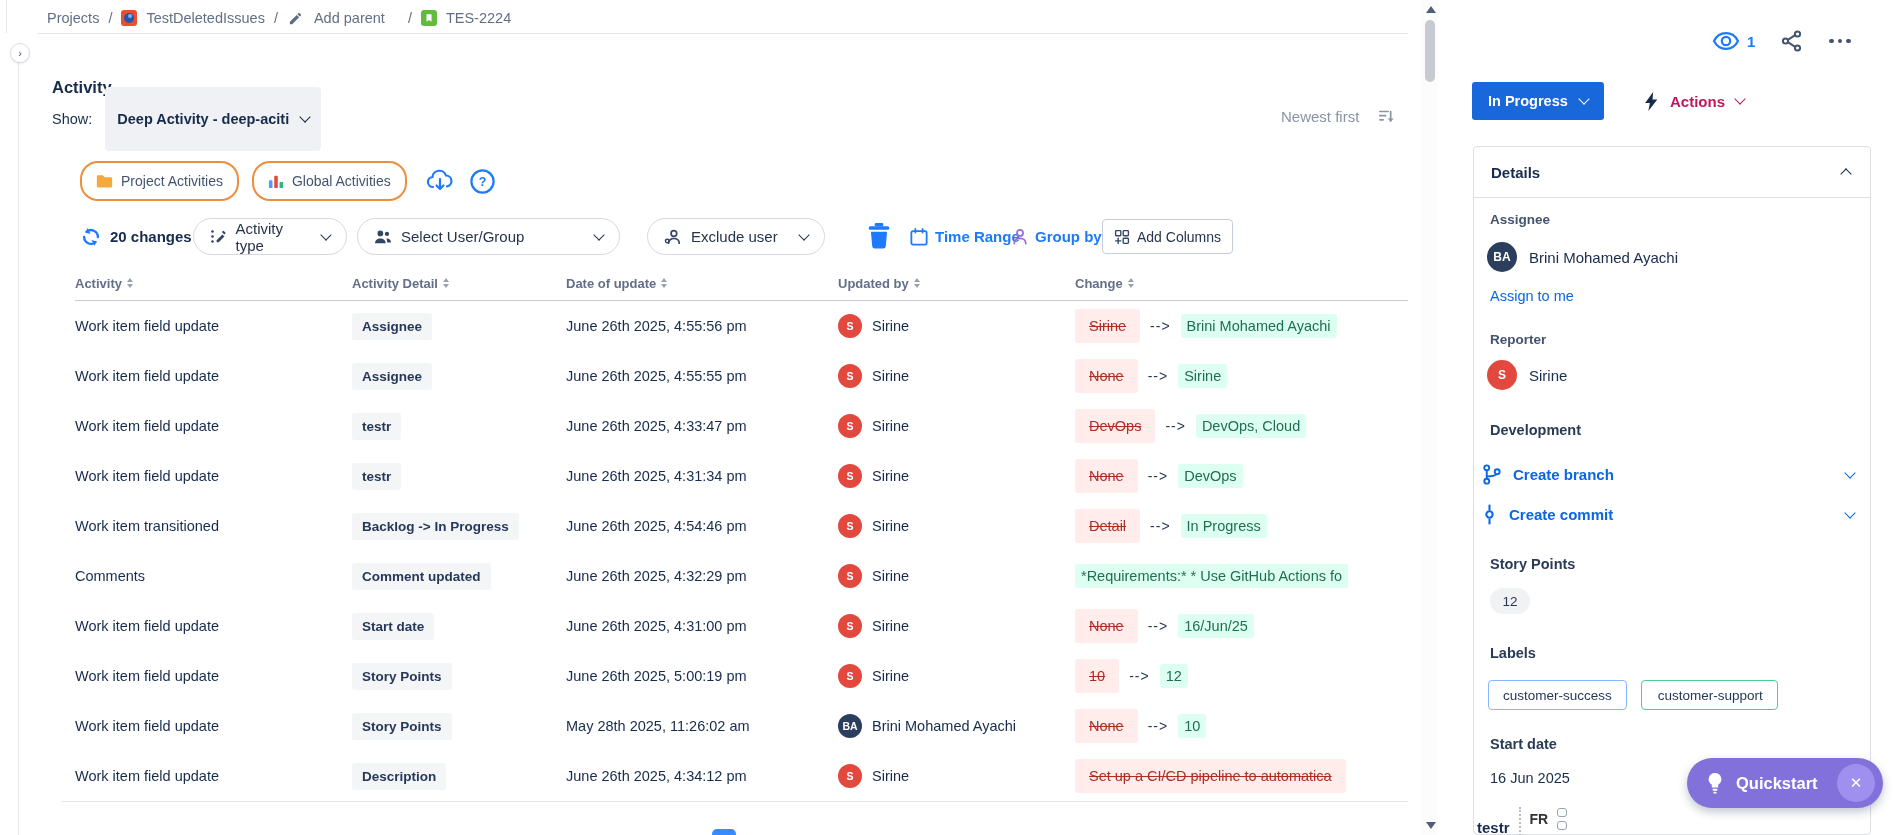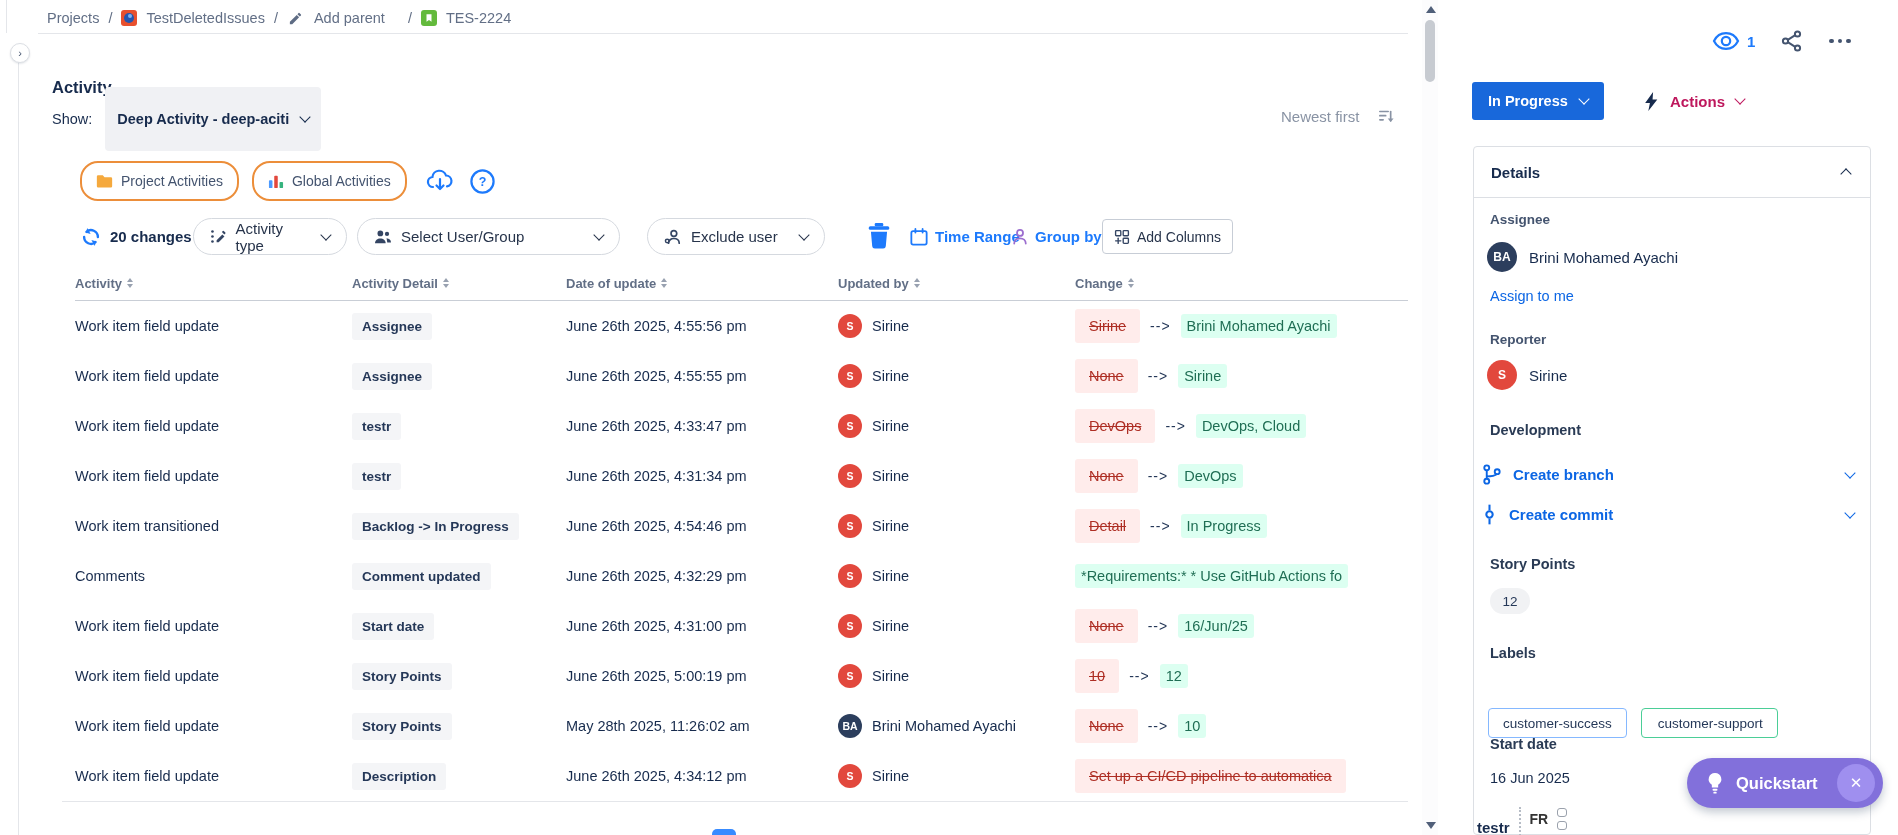--- a/index.html
+++ b/index.html
@@ -82,21 +82,21 @@
   .details-box{position:absolute;left:1473px;top:146px;width:398px;height:689px;border:1px solid #DCDFE4;border-radius:4px;box-sizing:border-box;background:#fff;}
   .details-head{height:50px;display:flex;align-items:center;justify-content:space-between;padding:0 20px 0 17px;border-bottom:1px solid #DCDFE4;font-size:15px;font-weight:700;cursor:pointer;}
   .fld-label{position:absolute;left:1490px;font-size:13.5px;font-weight:700;color:#44546F;}
   .fld-label.dk{color:#2A3B55;font-size:14.5px;}
   .person-row{position:absolute;left:1487px;display:flex;align-items:center;gap:12px;font-size:15px;color:#172B4D;}
   .person-row .avatar{width:30px;height:30px;font-size:12px;}
   .blue-link{position:absolute;left:1490px;color:#0C66E4;font-size:14.5px;cursor:pointer;}
   .dev-row{position:absolute;left:1482px;width:372px;display:flex;align-items:center;gap:12px;color:#0C66E4;font-size:15px;font-weight:600;cursor:pointer;}
   .dev-row .chev{margin-left:auto;color:#0C66E4;}
   .sp-chip{position:absolute;left:1490px;height:26px;min-width:20px;background:#F1F2F4;border-radius:13px;display:flex;align-items:center;justify-content:center;padding:0 10px;font-size:13.5px;color:#253858;}
-  .label-chip{height:30px;border-radius:4px;background:#fff;display:flex;align-items:center;padding:0 14px;font-size:13.5px;color:#253858;box-sizing:border-box;cursor:pointer;margin-top:28px;}
+  .label-chip{height:30px;border-radius:4px;background:#fff;display:flex;align-items:center;padding:0 14px;font-size:13.5px;color:#253858;box-sizing:border-box;cursor:pointer;}
   .labels-row{position:absolute;left:1488px;top:680px;display:flex;gap:14px;}
   .start-val{position:absolute;left:1490px;top:770px;font-size:14.5px;color:#172B4D;}
 
   .partial-row{position:absolute;left:1477px;top:805px;width:120px;height:30px;overflow:hidden;display:flex;align-items:flex-start;gap:9px;}
   .partial-field{font-size:15px;font-weight:700;color:#172B4D;padding-top:14px;}
   .dotline{width:0;height:40px;border-left:2px dotted #B6BCC6;margin-top:2px;}
   .fr-badge{font-size:14px;font-weight:600;color:#333;padding-top:6px;}
   .fr-glyphs{display:flex;flex-direction:column;gap:4px;padding-top:3px;}
   .fr-glyphs span{width:8px;height:7px;border:1.5px solid #9AA1AC;border-radius:3px;display:block;}
 

